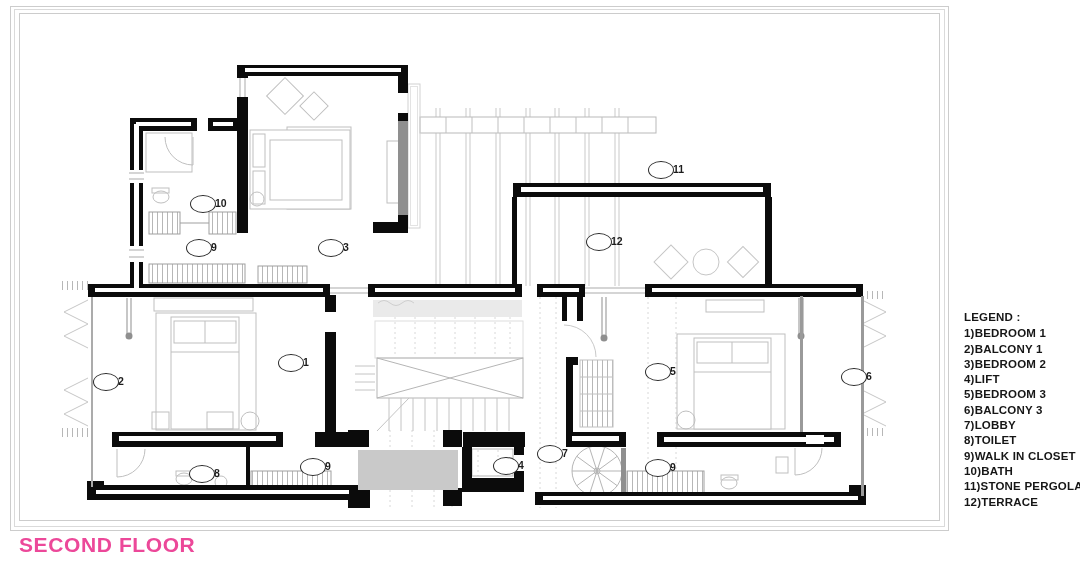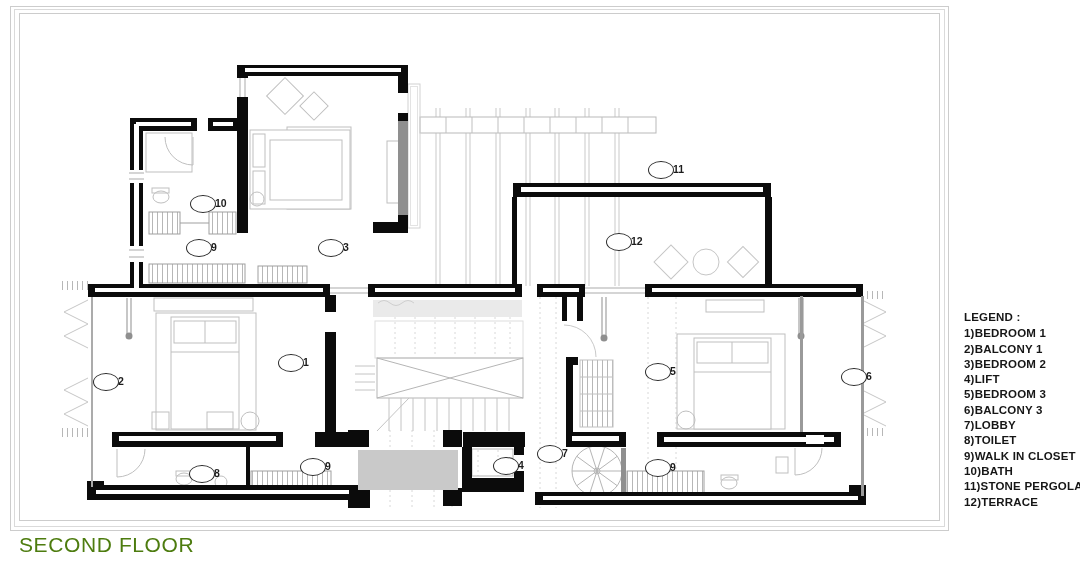--- a/index.html
+++ b/index.html
@@ -9,22 +9,22 @@
   .frame.outer{left:10px;top:6px;width:939px;height:525px;}
   .frame.mid{left:14px;top:9px;width:931px;height:518px;border-color:#dadada;}
   .frame.inner{left:19px;top:13px;width:921px;height:508px;}
   svg.plan{position:absolute;left:0;top:0;width:1080px;height:564px;}
   .marker{position:absolute;width:18px;height:18px;border:1.4px solid #2b2b2b;border-radius:50%;
           background:#fff;color:#1c1c1c;font-size:10.5px;font-weight:600;line-height:15px;
           text-align:center;box-sizing:border-box;padding-left:24px;}
   .legend{position:absolute;left:964px;top:310px;color:#161616;font-size:11.5px;
           font-weight:600;letter-spacing:.2px;line-height:15.3px;white-space:nowrap;}
   .legend-heading{margin-bottom:1px;}
-  .sheet-title{position:absolute;left:19px;top:533px;font-size:21px;font-weight:400;
-               letter-spacing:.6px;color:#4d7c0f;}
+  .sheet-title{position:absolute;left:19px;top:533px;font-size:21px;font-weight:700;
+               letter-spacing:.6px;color:#ec4899;}
 </style>
 </head>
 <body>
 
 <div class="stage">
 
   <div class="frame outer"></div>
   <div class="frame mid"></div>
   <div class="frame inner"></div>
 
@@ -336,21 +336,21 @@
         <line x1="330" y1="293" x2="368" y2="293"></line>
       <line x1="585" y1="288" x2="645" y2="288"></line>
         <line x1="585" y1="293" x2="645" y2="293"></line>
     </g>
   </svg>
 
   <div class="marker" style="left:190px;top:177px;margin-top:18px;" title="BATH">10</div>
   <div class="marker" style="left:186px;top:239px;" title="WALK IN CLOSET">9</div>
   <div class="marker" style="left:318px;top:239px;" title="BEDROOM 2">3</div>
   <div class="marker" style="left:648px;top:161px;" title="STONE PERGOLA">11</div>
-  <div class="marker" style="left:606px;top:233px;" title="TERRACE">12</div>
+  <div class="marker" style="left:586px;top:233px;" title="TERRACE">12</div>
   <div class="marker" style="left:93px;top:373px;" title="BALCONY 1">2</div>
   <div class="marker" style="left:278px;top:354px;" title="BEDROOM 1">1</div>
   <div class="marker" style="left:645px;top:363px;" title="BEDROOM 3">5</div>
   <div class="marker" style="left:841px;top:368px;" title="BALCONY 3">6</div>
   <div class="marker" style="left:189px;top:465px;" title="TOILET">8</div>
   <div class="marker" style="left:300px;top:458px;" title="WALK IN CLOSET">9</div>
   <div class="marker" style="left:493px;top:457px;" title="LIFT">4</div>
   <div class="marker" style="left:537px;top:445px;" title="LOBBY">7</div>
   <div class="marker" style="left:645px;top:459px;" title="WALK IN CLOSET">9</div>
 

